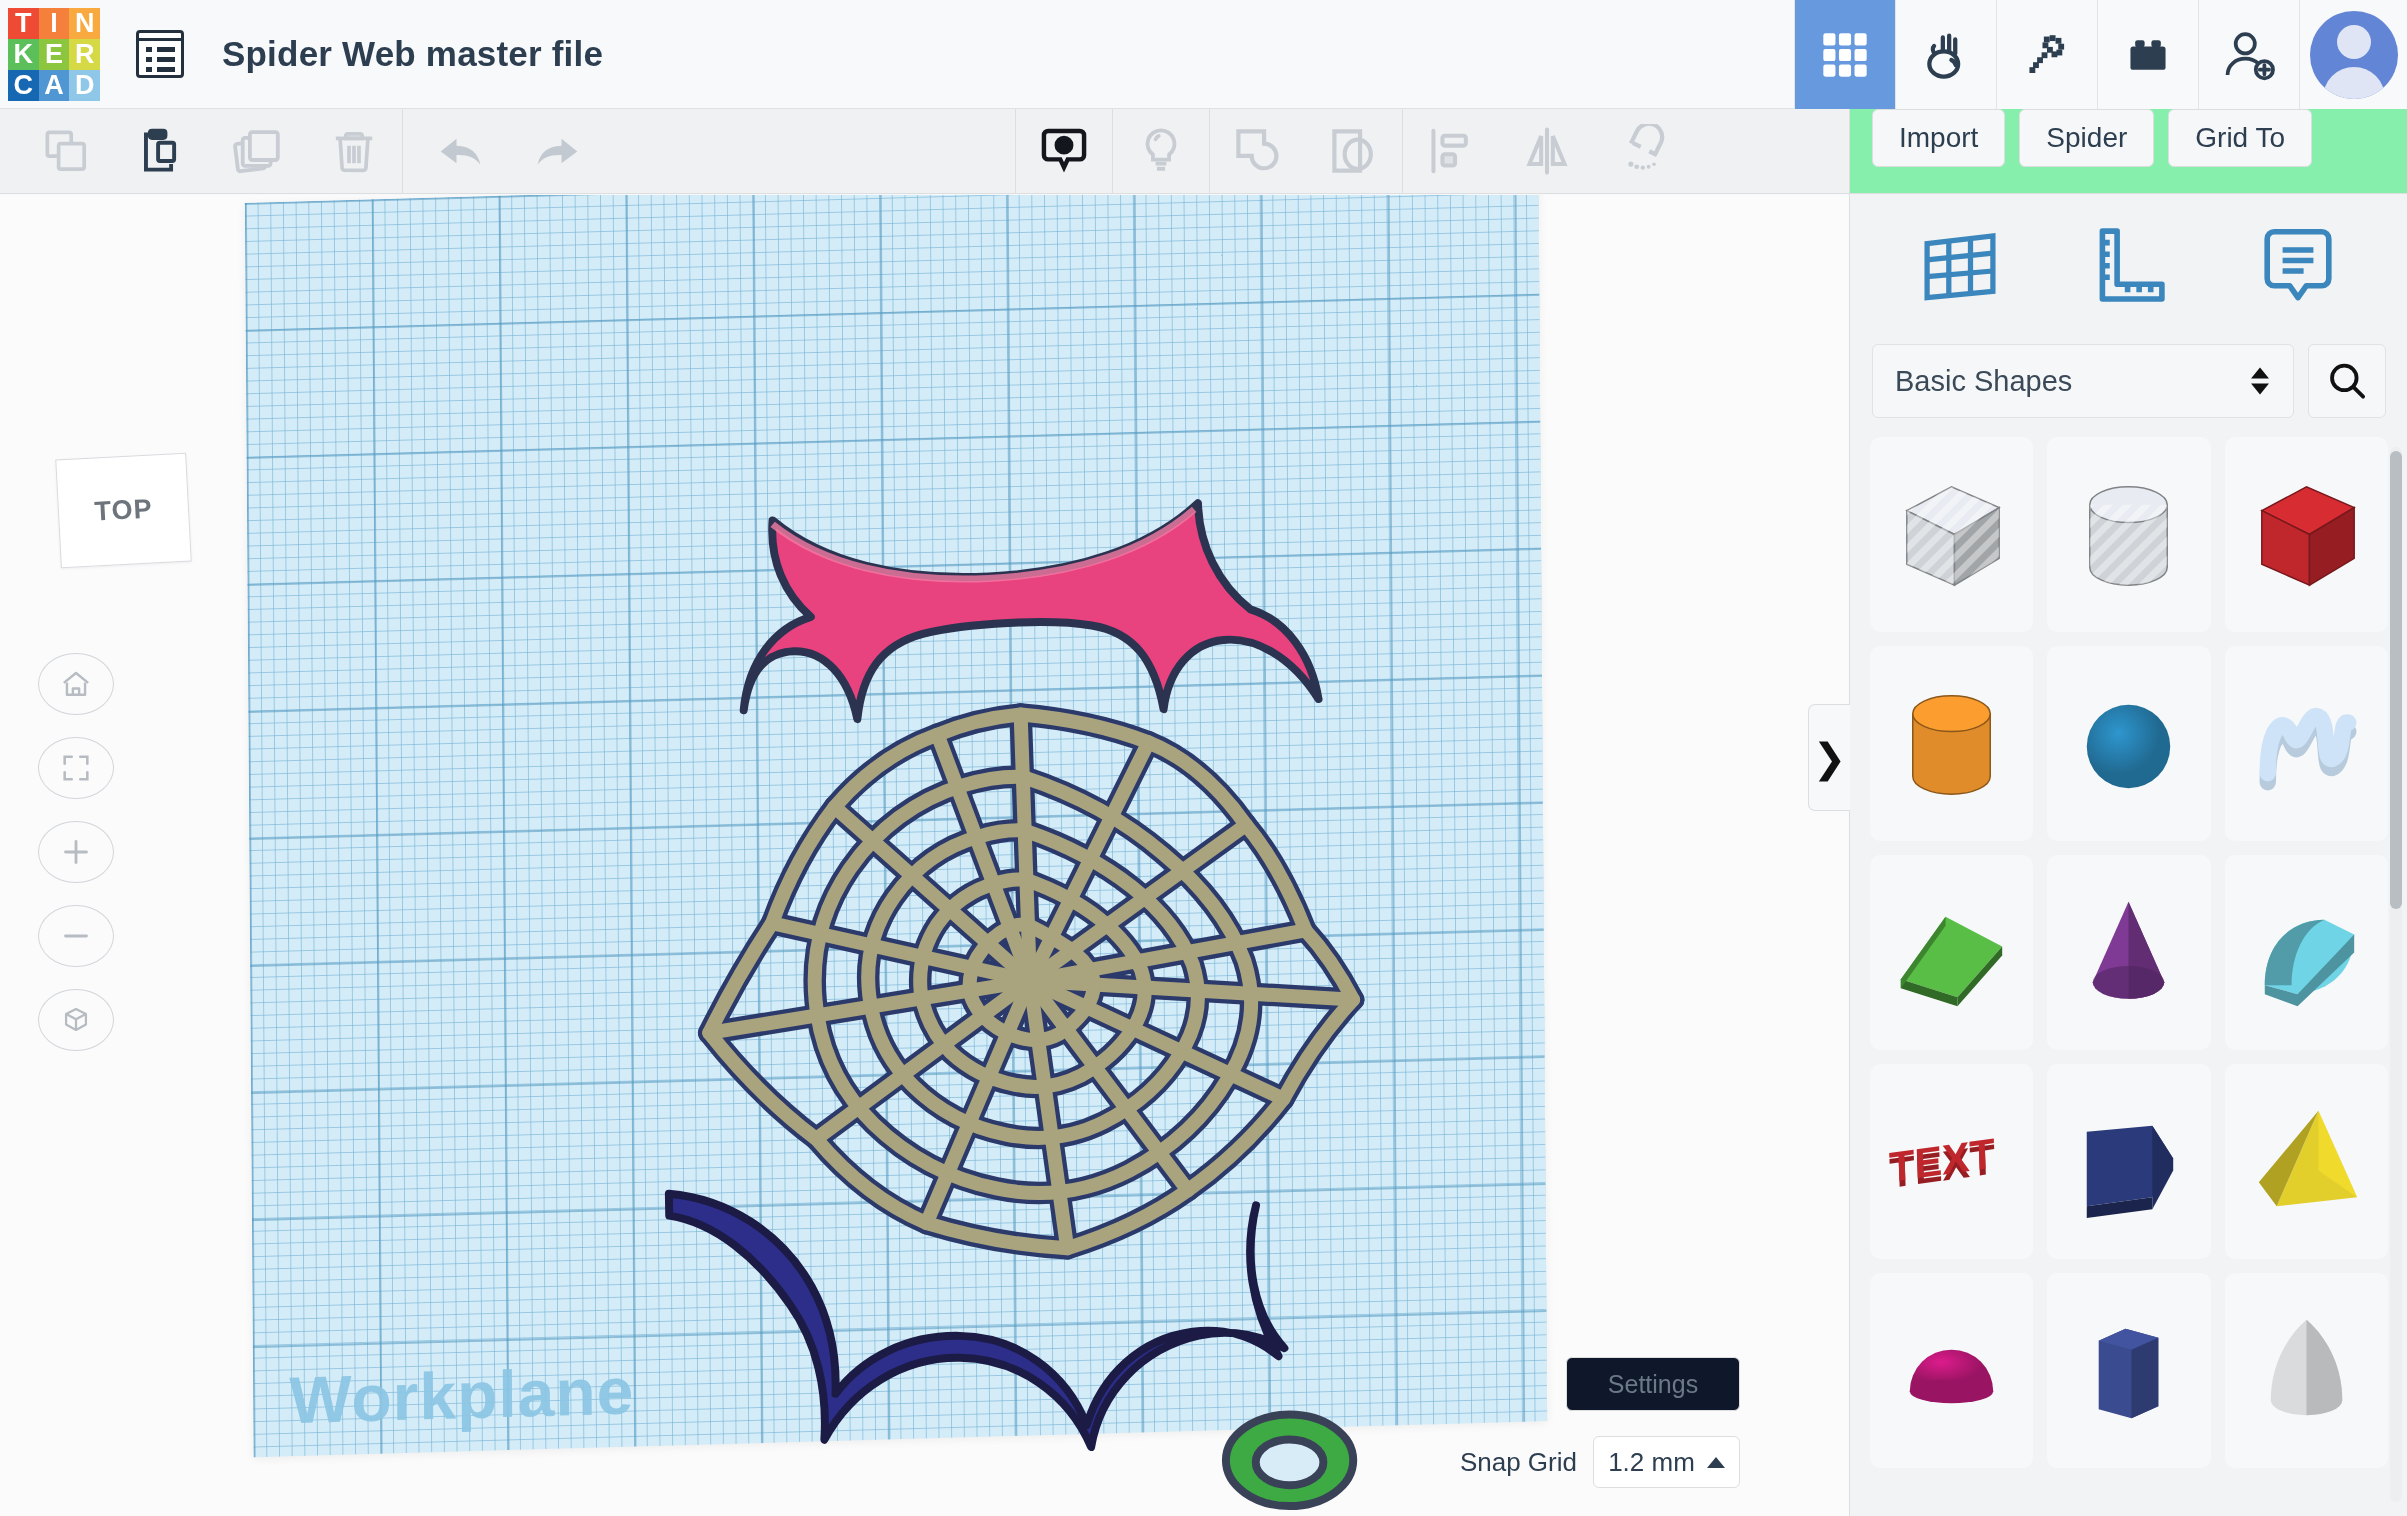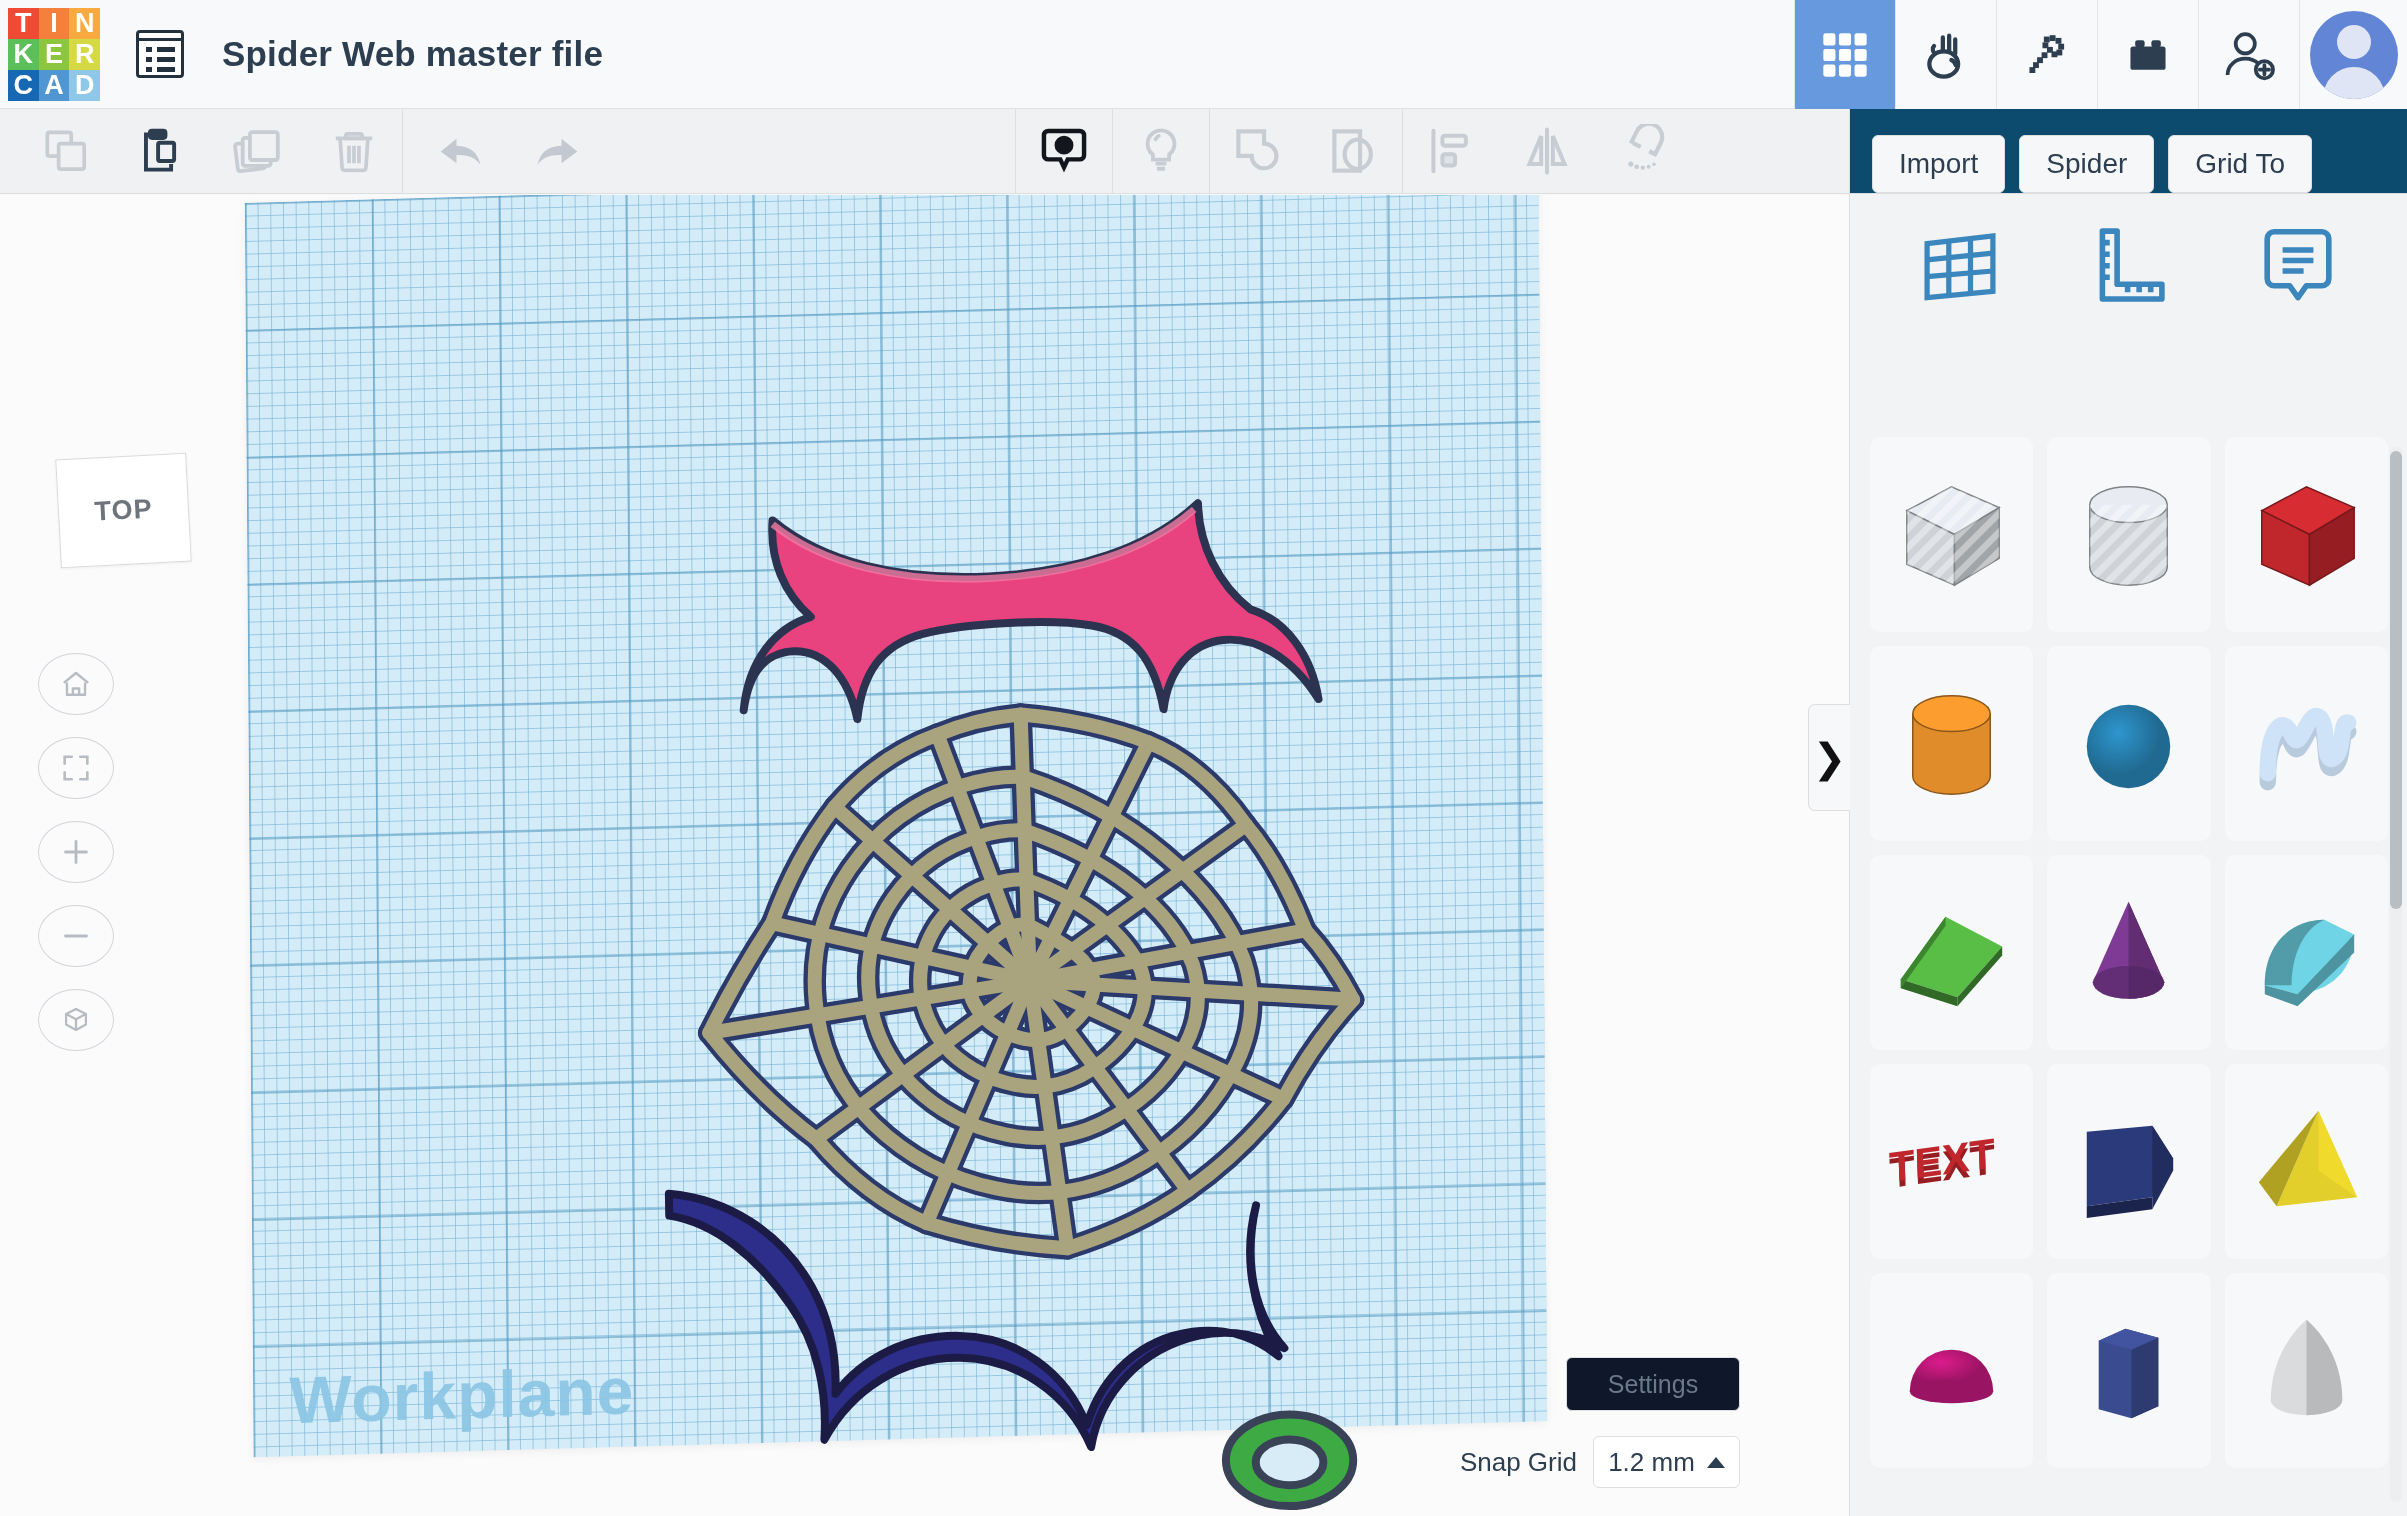--- a/index.html
+++ b/index.html
@@ -43,22 +43,22 @@
   .toolbar { position:absolute; left:0; top:109px; width:1849px; height:85px;
      background:#f0f1f2; border-bottom:1px solid #dcdee0; display:flex; align-items:center;}
   .tb-group { display:flex; height:85px; align-items:center; }
   .tb-sep { width:1px; height:85px; background:#dcdee0; }
   .tb-btn { width:96px;height:85px; display:flex;align-items:center;justify-content:center; }
   .tb-spacer{ flex:0 0 auto; }
 
   
   .rightpanel { position:absolute; right:0; top:109px; width:559px; height:1407px;
      background:#f2f3f4; border-left:1px solid #dcdee0; }
-  .rp-actions { height:85px; display:flex; align-items:flex-end; gap:14px; padding-left:22px;
-     border-bottom:1px solid #dcdee0; background:#0c4a6e;}
+  .rp-actions { height:85px; display:flex; align-items:flex-start; gap:14px; padding-left:22px;
+     border-bottom:1px solid #dcdee0; background:#86efac;}
   .rp-btn { height:58px; padding:0 26px; border:1px solid #dcdee0; border-radius:6px;
      background:#f6f7f8; color:#2c3e50; font-size:28px; display:flex;align-items:center; }
 
   .rp-tools { height:139px; display:flex; align-items:center; justify-content:space-around;
      padding:0 26px; }
   .rp-tool { width:119px;height:109px; display:flex;align-items:center;justify-content:center; }
 
   .rp-search { display:flex; align-items:center; gap:14px; padding:0 22px; height:96px; }
   .rp-select { flex:1; height:74px; border:1px solid #e0e2e4; border-radius:6px; background:#f6f7f8;
      display:flex; align-items:center; padding:0 22px; font-size:29px; color:#3b4a58; position:relative;}
@@ -532,20 +532,35 @@
         </svg>
       </div>
       <div class="rp-tool">
         <svg width="92" height="84" viewBox="0 0 24 24" fill="none" stroke="#3a86bd" stroke-width="1.6" stroke-linejoin="round">
           <path d="M5.2 2.8h13.6a2 2 0 012 2v11.4a2 2 0 01-2 2h-4.4L12 21.6l-2.4-3.4H5.2a2 2 0 01-2-2V4.8a2 2 0 012-2z"></path>
           <path d="M7.6 8h8.8M7.6 11h8.8M7.6 14h6"></path>
         </svg>
       </div>
     </div>
 
+    <div class="rp-search">
+      <div class="rp-select">
+        <span>Basic Shapes</span>
+        <span class="caret">
+          <i class="up"></i>
+            <i class="dn"></i>
+        </span>
+      </div>
+      <div class="rp-searchbtn">
+        <svg width="46" height="46" viewBox="0 0 24 24" fill="none" stroke="#111" stroke-width="2" stroke-linecap="round">
+          <circle cx="10.6" cy="10.4" r="6.4"></circle>
+          <path d="M15.4 15.2l5 5"></path>
+        </svg>
+      </div>
+    </div>
 
     <div class="scroll-track"></div>
     <div class="scroll-thumb"></div>
 
     <div class="shapegrid" id="shapegrid">
         <div class="shapecell">
           <svg width="149" height="149" viewBox="0 0 100 100">
             <defs>
               <pattern id="hshape-box-hole" width="9" height="9" patternUnits="userSpaceOnUse" patternTransform="rotate(45)">
       <rect width="4.5" height="9" fill="#ffffff" opacity=".85"></rect>

